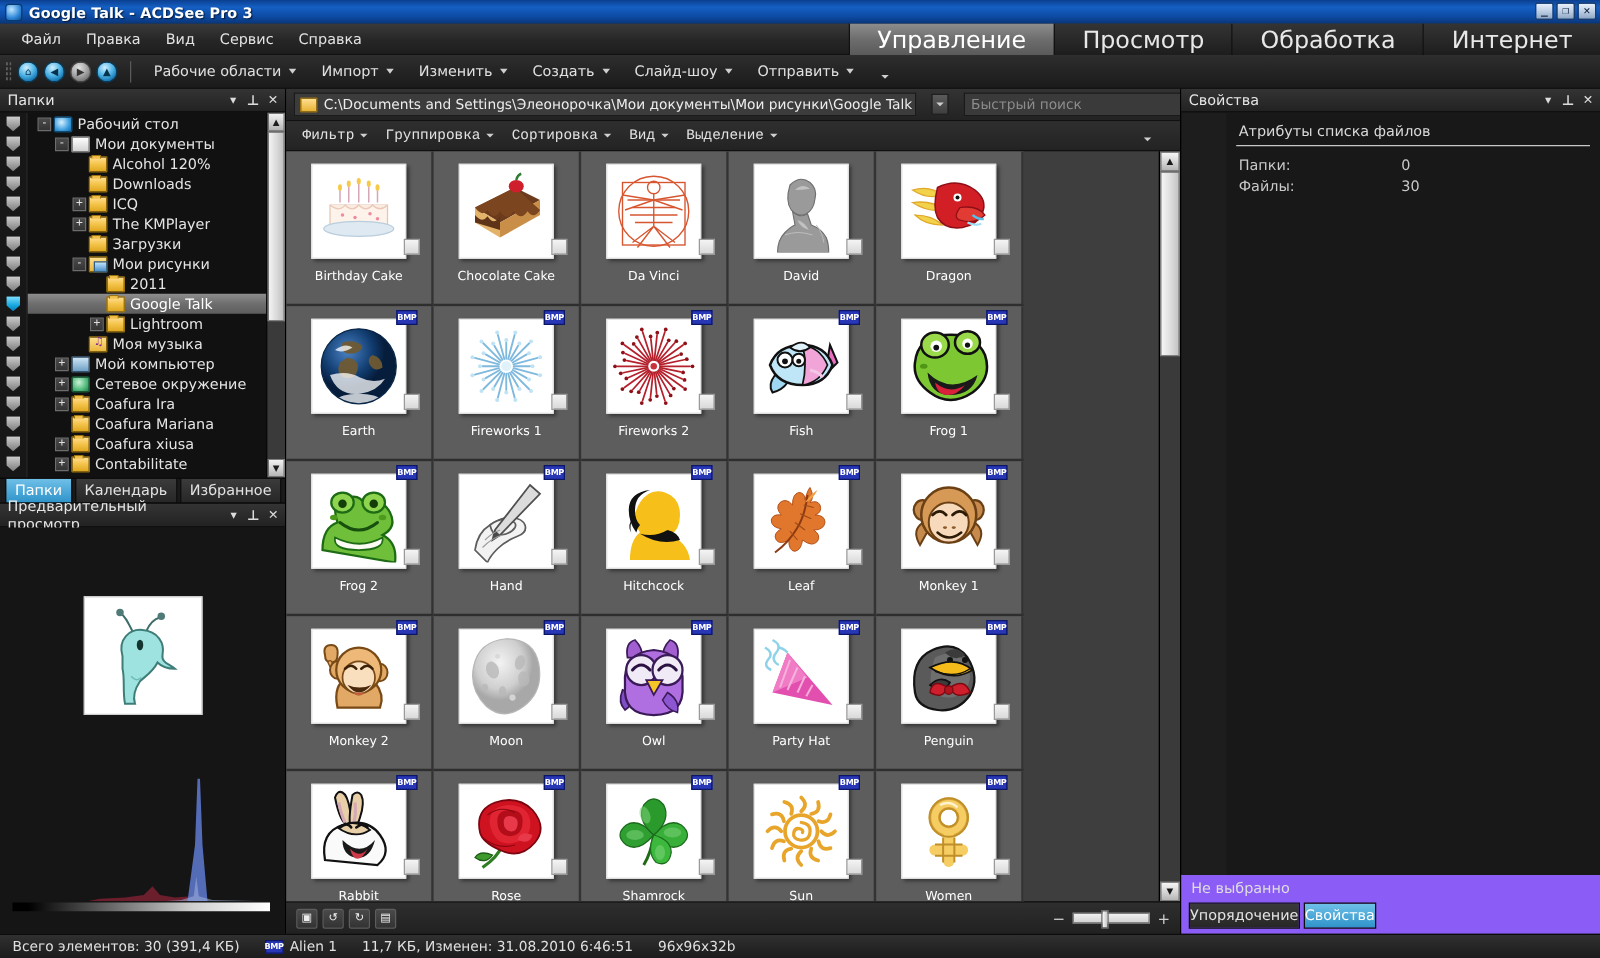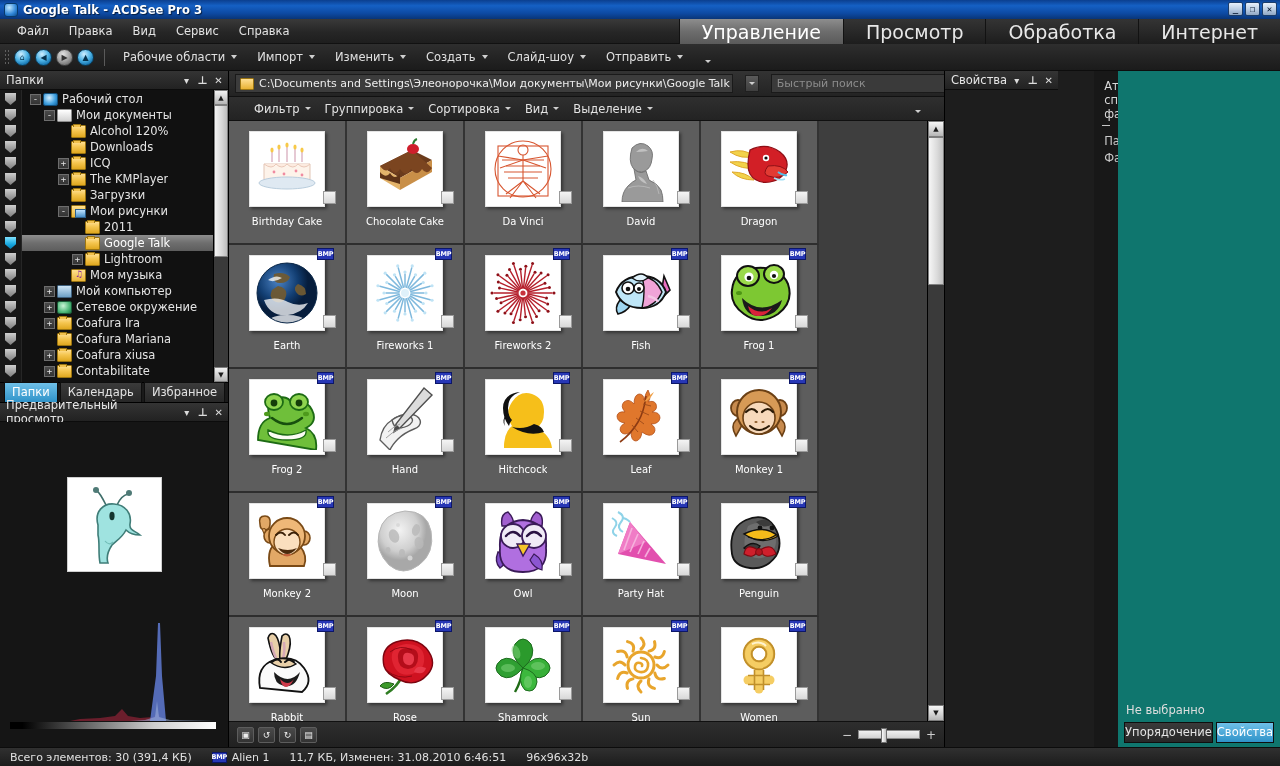--- a/index.html
+++ b/index.html
@@ -183,21 +183,21 @@
   .addrbox .atext{ flex:1 1 auto; color:#ededed; font-size:11px; white-space:nowrap; overflow:hidden;}
   .dropbtn{ width:14px;height:17px;flex:0 0 14px;
     background:linear-gradient(to bottom,#5a5a5a,#3f3f3f); border:1px solid #202020;
     display:flex;align-items:center;justify-content:center; }
   .searchbox{ width:205px; flex:0 0 205px; height:19px; display:flex; align-items:center;
               background:#3a3a3a; border:1px solid #1a1a1a; padding:0 2px 0 5px;}
   .searchbox .stext{ flex:1 1 auto; color:#8c8c8c; font-size:11px; }
 
   .filterrow{ height:24px;flex:0 0 24px;display:flex;align-items:center;
     background:linear-gradient(to bottom,#2f2f2f,#232323); border-bottom:1px solid #101010;
-    padding-left:18px; position:relative;}
+    padding-left:6px; position:relative;font-family:Liberation Mono, monospace;}
   .fitem{ display:flex;align-items:center;gap:5px;padding:3px 7px;color:#e2e2e2;font-size:11.5px;}
 
   .gridarea{ flex:1 1 auto; display:flex; min-height:0; background:#3d3d3d; }
   .grid{ flex:1 1 auto; display:flex; flex-wrap:wrap; align-content:flex-start;
          overflow:hidden; background:#3e3e3e; padding:0; }
   .cell{ width:118px;height:124px; margin:0; position:relative;
          border-right:2px solid #333; border-bottom:2px solid #2e2e2e;
          background:#5d5d5d; display:flex; flex-direction:column; align-items:center; }
   .cell .thumbwrap{ margin-top:9px; position:relative; width:94px;height:78px;
                     display:flex; align-items:center; justify-content:center; }
@@ -229,32 +229,32 @@
     border:1px solid #5d5d5d; display:flex;align-items:center;justify-content:center;
     color:#ededed;font-size:9px; border-radius:2px;}
   .zoomwrap{ margin-left:auto; display:flex; align-items:center; gap:6px; }
   .zoomwrap .zs{ color:#cfcfcf; font-size:12px; width:10px; text-align:center;}
   .slider{ width:62px;height:9px; background:linear-gradient(to bottom,#f0f0f0,#d2d2d2);
     border:1px solid #8a8a8a; position:relative; }
   .slider .knob{ position:absolute; left:22px; top:-3px; width:6px;height:15px;
     background:linear-gradient(to right,#fafafa,#c4c4c4); border:1px solid #6e6e6e;}
 
   
-  .right{ width:336px; flex:0 0 336px; display:flex; flex-direction:row;
+  .right{ width:336px; flex:0 0 336px; display:flex; flex-direction:column;
           background:#1d1d1d; border-left:1px solid #000; }
   .prop-body{ flex:1 1 auto; background:#181818; padding:0; overflow:hidden;margin-left:36px; }
   .prop-section{ margin:6px 8px 0; }
   .prop-section .ps-title{ font-size:11.5px; color:#d9d9d9; padding:2px 2px 4px;
     border-bottom:1px solid #c7c7c7; }
   .prop-rows{ padding-top:6px; }
   .prow{ display:flex; height:17px; align-items:center; font-size:11.5px; }
   .prow .pk{ width:132px; flex:0 0 132px; color:#c9c9c9; padding-left:2px;}
   .prow .pv{ color:#c9c9c9; }
   .prop-foot{ flex:0 0 46px; display:flex; flex-direction:column; justify-content:flex-end;
-              background:#0f766e; }
+              background:#8b5cf6; }
   .noselect{ font-size:11.5px; color:#dedede; padding:3px 8px 5px; }
   .rtabs{ display:flex; gap:3px; padding:0 6px 4px; }
   .rtab{ padding:2px 0 3px; font-size:11.5px; color:#e4e4e4;
     background:linear-gradient(to bottom,#3a3a3a,#272727); border:1px solid #0e0e0e;}
   .rtab.active{ background:linear-gradient(to bottom,#6fc0e8,#2f93c9); color:#fff; }
 
   
   .statusbar{
     height:19px; flex:0 0 19px; display:flex; align-items:center;
     background:linear-gradient(to bottom,#303030,#1c1c1c);

